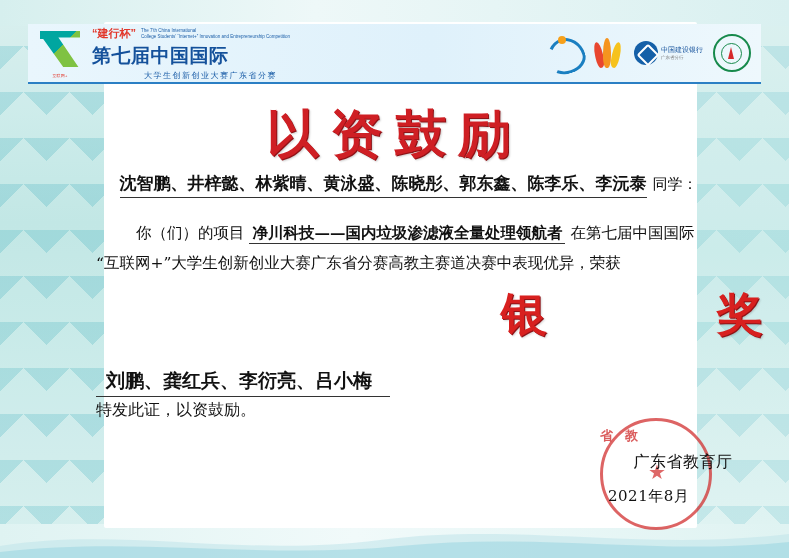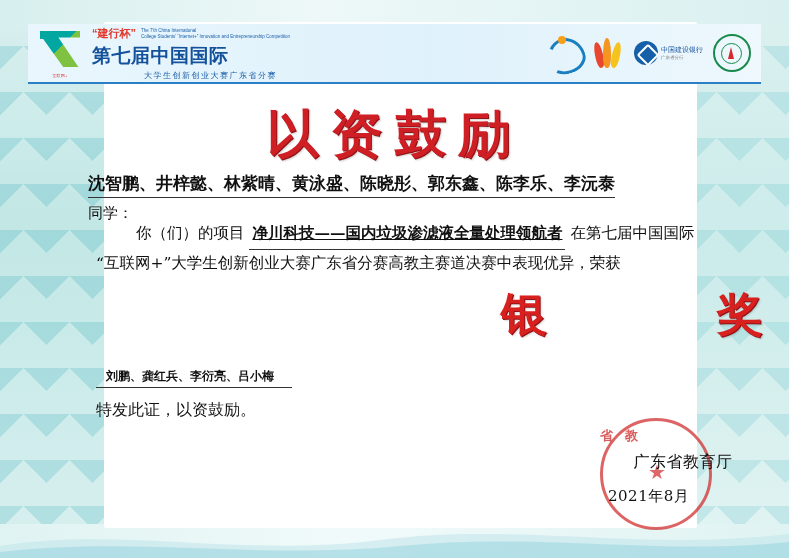--- a/index.html
+++ b/index.html
@@ -270,24 +270,23 @@
     letter-spacing: 12px;
     color: #cf1f24;
     text-shadow: 1px 1px 0 #8f1317, 2px 2px 2px rgba(0,0,0,0.18);
   }
   .recipients {
     position: absolute;
     top: 172px;
     left: 88px;
     right: 60px;
     display: flex;
-    align-items: flex-start;
+    align-items: center;
     justify-content: center;
     gap: 6px;
-    flex-direction: column;
   }
   .recipients .names {
     font-size: 17px;
     font-weight: bold;
     color: #111;
     border-bottom: 1.5px solid #333;
     padding-bottom: 2px;
     white-space: nowrap;
     font-family: "DejaVu Serif", "Liberation Serif", serif;
   }
@@ -304,22 +303,21 @@
     font-size: 15.5px;
     line-height: 30px;
     color: #111;
     font-family: "DejaVu Serif", "Liberation Serif", serif;
   }
   .para-1 { top: 218px; }
   .para-2 { top: 248px; }
   .project {
     font-weight: bold;
     border-bottom: 1.4px solid #333;
-    padding: 0 3px 7px 3px;
-    text-decoration: underline;
+    padding: 0 3px 1px 3px;
   }
   .award {
     position: absolute;
     top: 284px;
     left: 0; right: 0;
     text-align: right;
     font-family: "DejaVu Serif", "Liberation Serif", serif;
     font-weight: bold;
     font-size: 46px;
     letter-spacing: 26px;
@@ -334,21 +332,21 @@
     align-items: flex-end;
     gap: 4px;
     font-family: "DejaVu Serif", "Liberation Serif", serif;
   }
   .teachers .label {
     font-size: 15.5px;
     color: #111;
     padding-bottom: 2px;
   }
   .teachers .value {
-    font-size: 12px;
+    font-size: 19px;
     font-weight: bold;
     color: #111;
     border-bottom: 1.4px solid #333;
     padding: 0 18px 2px 10px;
     white-space: nowrap;
   }
   .closing {
     position: absolute;
     top: 400px;
     left: 96px;

